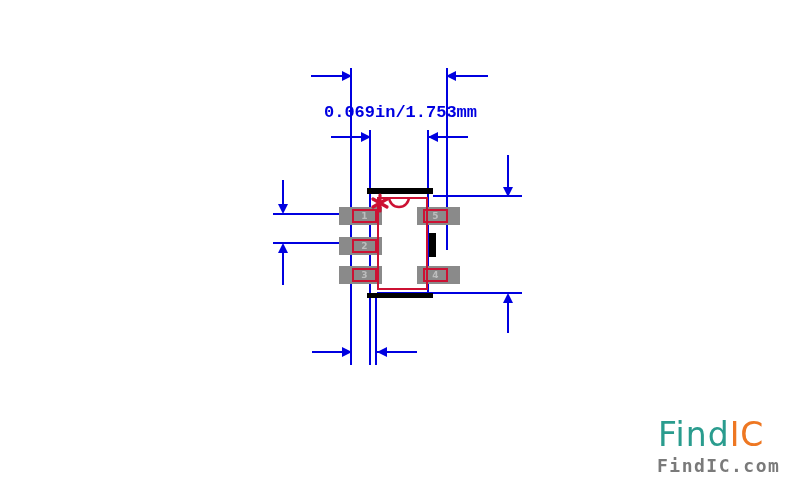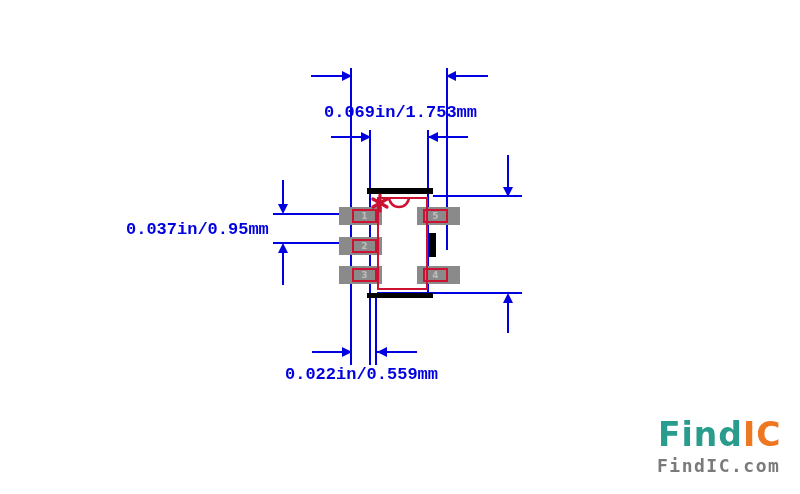--- a/index.html
+++ b/index.html
@@ -19,33 +19,31 @@
   .ah.u{border-left:5px solid transparent;border-right:5px solid transparent;border-bottom:10px solid #0000e0;}
   
   .pad{position:absolute;width:43px;height:18px;background:#8a8a8a;}
   .lead{position:absolute;width:25px;height:14px;border:2px solid #cc1133;box-sizing:border-box;
         display:flex;align-items:center;justify-content:center;}
   .lead span{font-family:"DejaVu Sans",sans-serif;font-size:9px;font-weight:bold;color:#bdbdbd;}
   .body-outline{position:absolute;left:377px;top:197px;width:51px;height:93px;
         border:2px solid #cc1133;box-sizing:border-box;background:transparent;}
   .bar{position:absolute;background:#000;}
   .logo-big{position:absolute;left:658px;top:418px;font-family:"DejaVu Sans",sans-serif;
-        font-weight:bold;font-size:33px;line-height:34px;letter-spacing:1px;}
+        font-weight:normal;font-size:33px;line-height:34px;letter-spacing:1px;}
   .logo-big .t{color:#2a9c8e;} .logo-big .o{color:#ee7722;}
   .logo-domain{position:absolute;left:657px;top:455px;font-family:"DejaVu Sans Mono",monospace;
         font-weight:bold;font-size:18px;color:#7a7a7a;letter-spacing:1.5px;}
 </style>
 </head>
 <body>
 
 <div class="stage">
 
   <div class="dim" style="left:324px;top:104px">0.069in/1.753mm</div>
-  <div class="dim" style="left:126px;top:221px">0.037in/0.95mm</div>
-  <div class="dim" style="left:285px;top:366px">0.022in/0.559mm</div>
 
   <div class="hl" style="left:311px;top:75px;width:41px"></div>
   <div class="ah r" style="left:342px;top:71px"></div>
   <div class="hl" style="left:446px;top:75px;width:42px"></div>
   <div class="ah l" style="left:446px;top:71px"></div>
   <div class="vl" style="left:350px;top:68px;height:297px"></div>
   <div class="vl" style="left:446px;top:68px;height:182px"></div>
 
   <div class="hl" style="left:331px;top:136px;width:40px"></div>
   <div class="ah r" style="left:361px;top:132px"></div>

